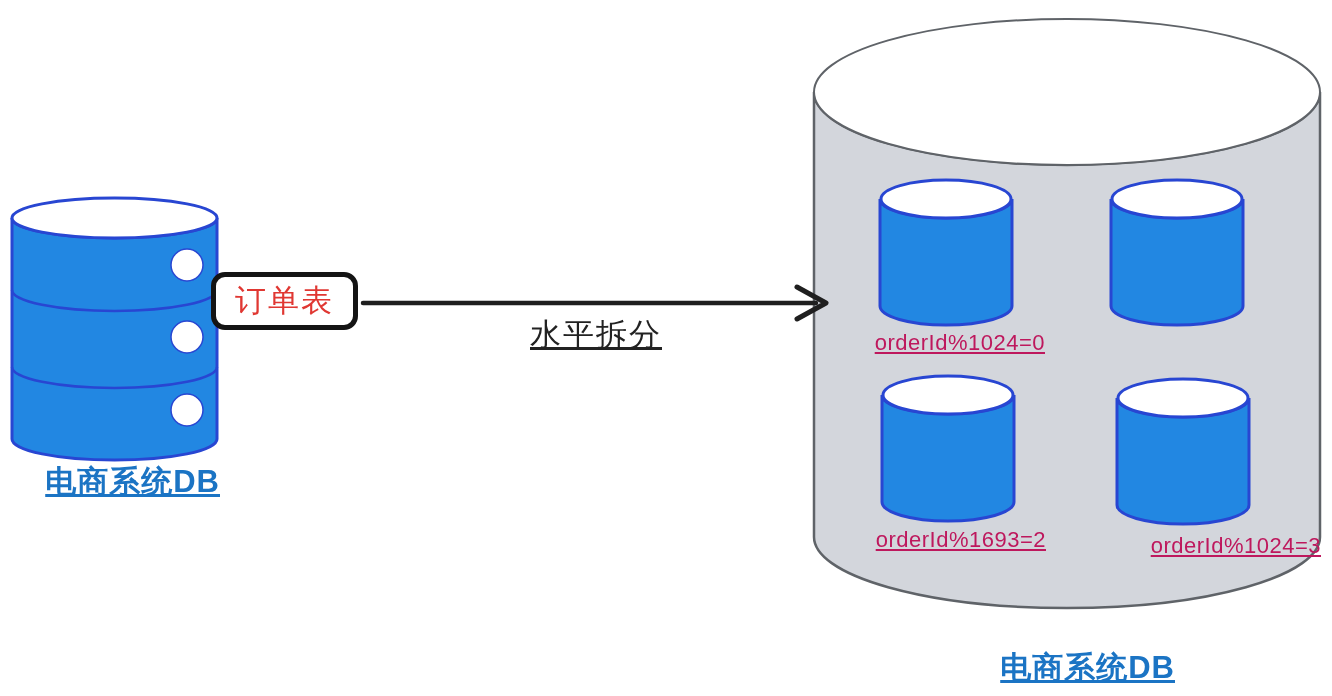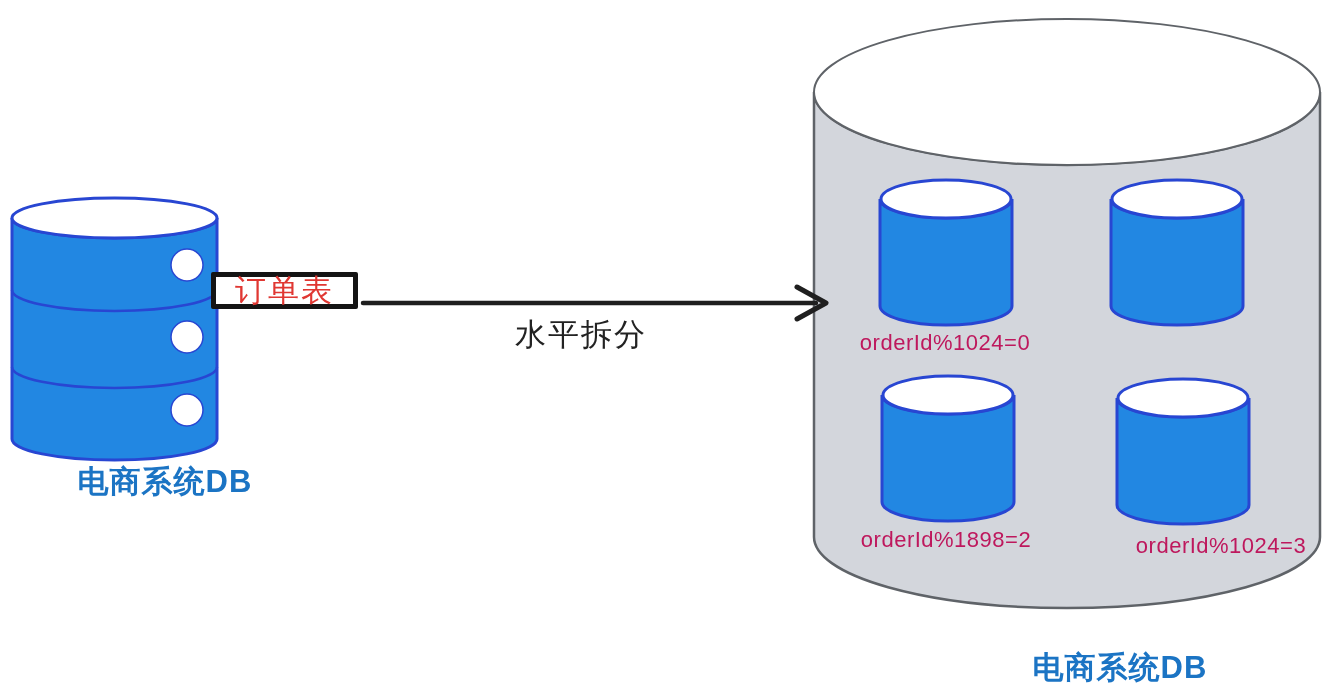--- a/index.html
+++ b/index.html
@@ -4,35 +4,35 @@
 <style>
   html,body{margin:0;padding:0;background:#ffffff;}
   #canvas{
     position:relative;
     width:1332px;height:696px;
     background:#ffffff;
     overflow:hidden;
     font-family:"Liberation Sans","DejaVu Sans",sans-serif;
   }
   #shapes{position:absolute;left:0;top:0;z-index:0;}
-  .txt{position:absolute;z-index:2;white-space:nowrap;text-align:center;}
+  .txt{position:absolute;z-index:2;white-space:nowrap;text-align:right;text-decoration:underline;}
   .db-label{
-    font-size:31px;font-weight:700;color:#1B74C4;letter-spacing:1px;margin-left:40px;
+    font-size:31px;font-weight:700;color:#1B74C4;letter-spacing:1px;
   }
   .shard-label{
     font-size:22px;font-weight:500;color:#be185d;letter-spacing:0.5px;
   }
   .arrow-label{
     font-size:31px;font-weight:500;color:#222222;letter-spacing:2px;
   }
   .tag-box{
     position:absolute;z-index:3;
-    left:211px;top:272px;width:147px;height:37px;
+    left:211px;top:272px;width:147px;height:58px;
     box-sizing:border-box;
-    background:#ffffff;border:5px solid #141414;border-radius:2px;
+    background:#ffffff;border:5px solid #141414;border-radius:14px;
     display:flex;align-items:center;justify-content:center;
     font-size:31px;font-weight:500;color:#E03732;letter-spacing:2px;
   }
 </style>
 </head>
 <body>
 
 <div id="canvas">
 
   <svg id="shapes" width="1332" height="696" viewBox="0 0 1332 696">
@@ -82,19 +82,19 @@
     <span>订单表</span>
   </div>
 
   <div class="txt arrow-label" style="left:500px;top:314px;width:162px;">水平拆分</div>
 
   <div class="txt db-label" style="left:30px;top:461px;width:190px;">电商系统DB</div>
 
   <div class="txt shard-label" style="left:845px;top:330px;width:200px;">orderId%1024=0</div>
 
 
-  <div class="txt shard-label" style="left:846px;top:527px;width:200px;">orderId%1898=2</div>
+  <div class="txt shard-label" style="left:846px;top:527px;width:200px;">orderId%1693=2</div>
 
   <div class="txt shard-label" style="left:1121px;top:533px;width:200px;">orderId%1024=3</div>
 
   <div class="txt db-label" style="left:985px;top:647px;width:190px;">电商系统DB</div>
 
 </div>
 
 </body></html>

